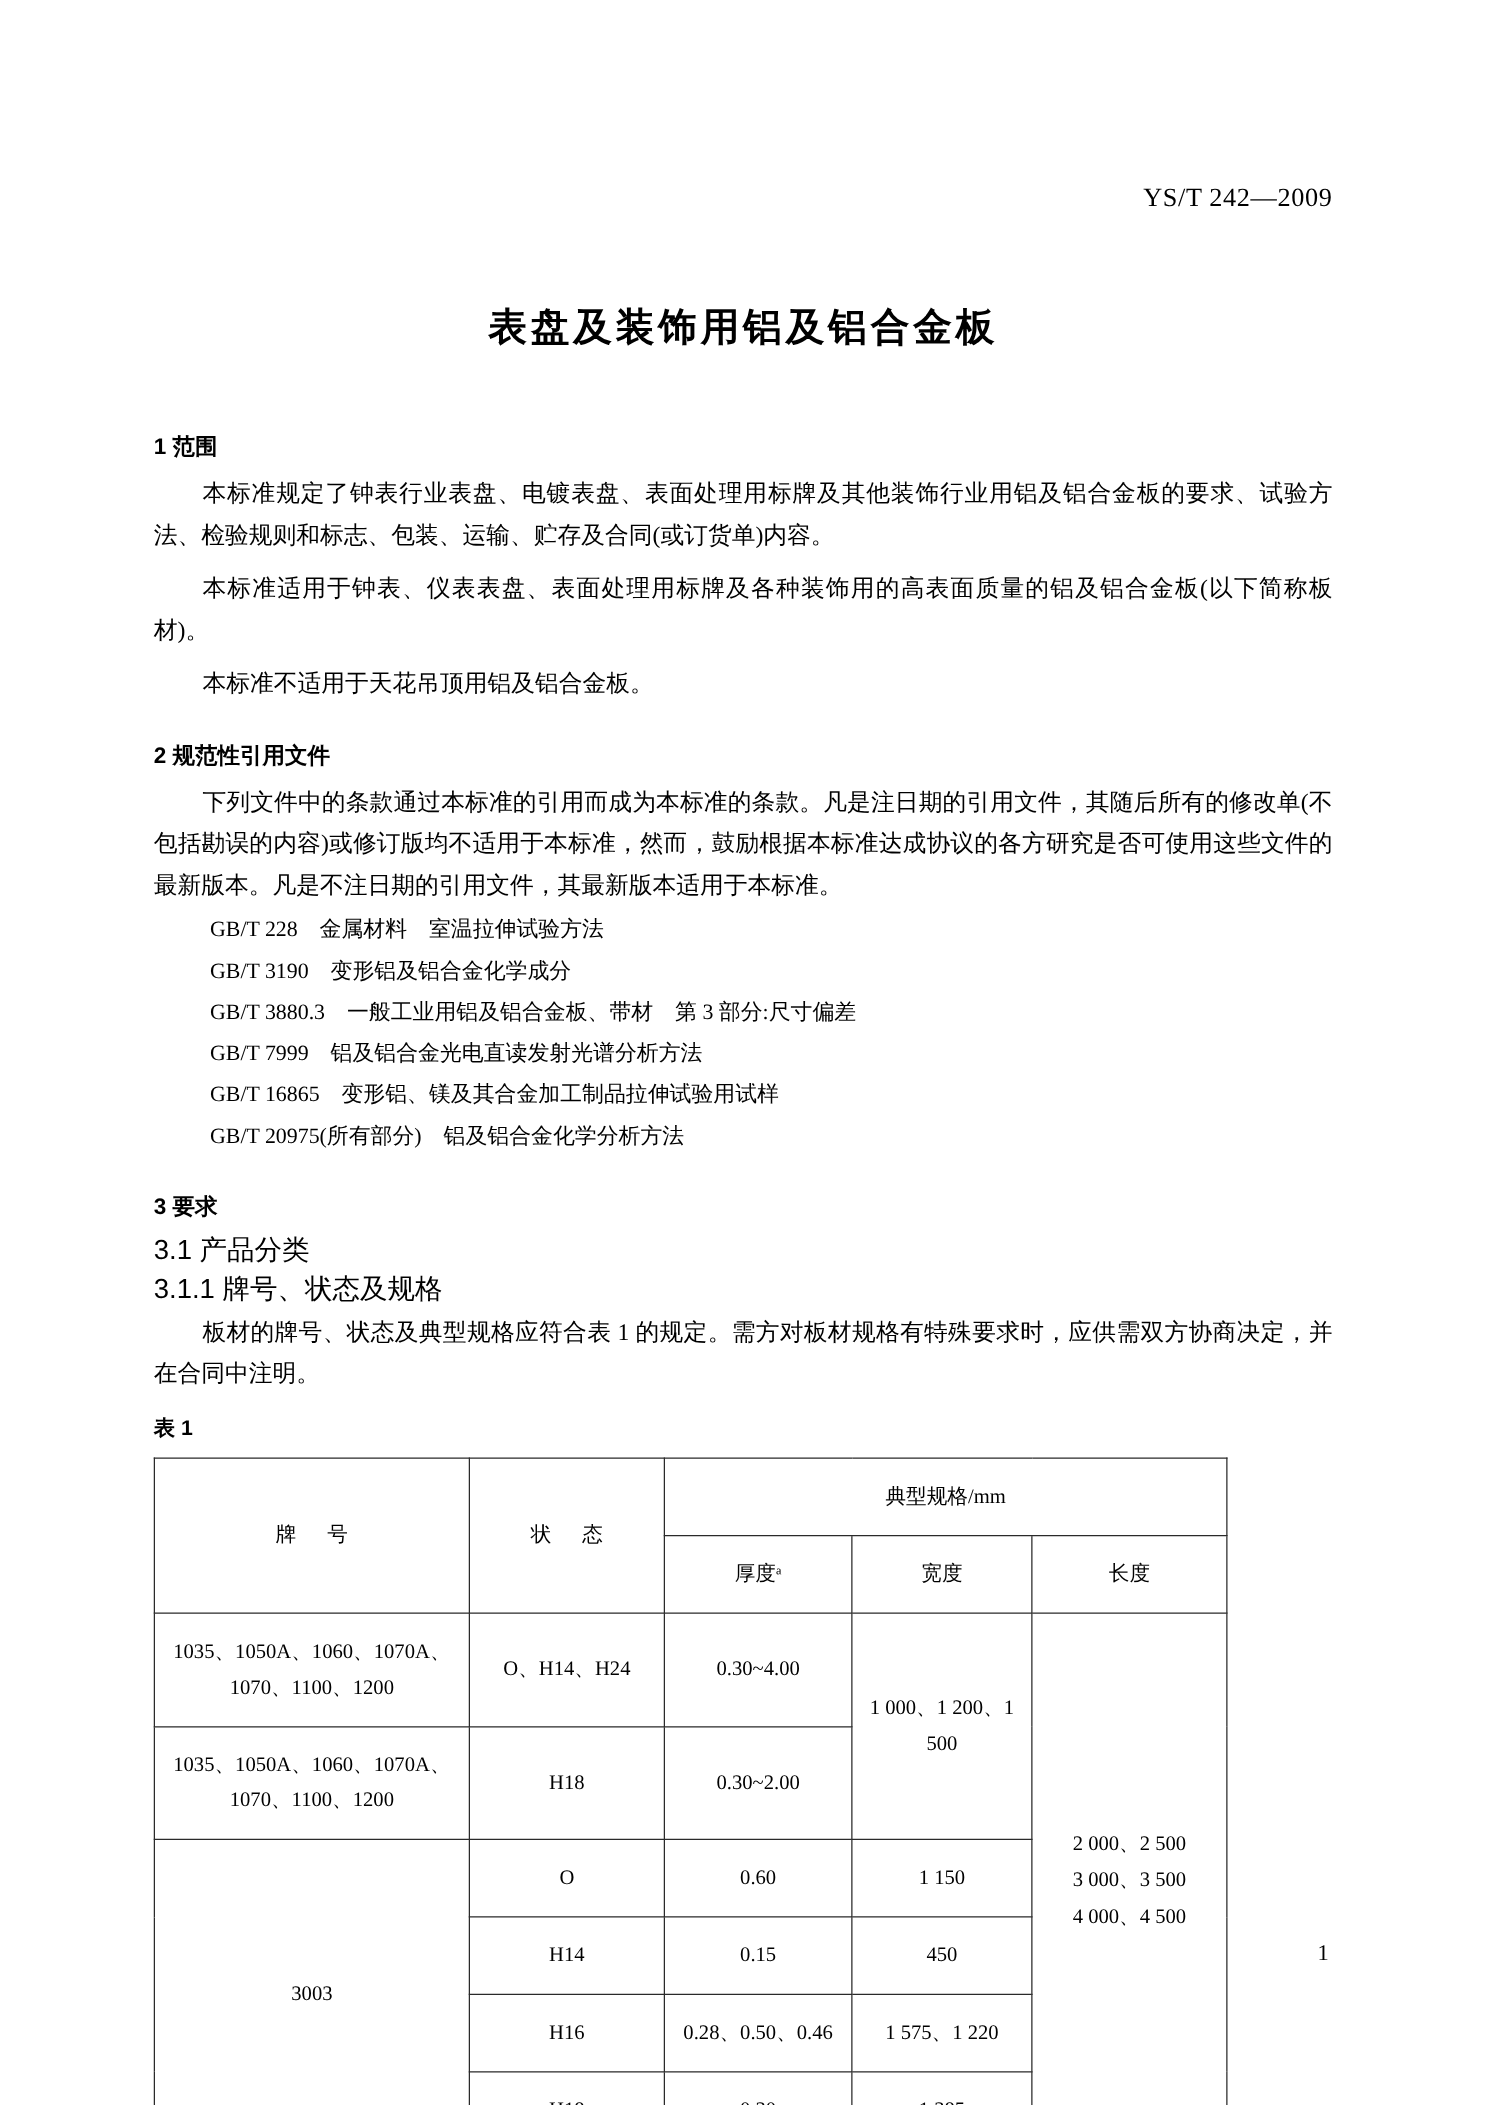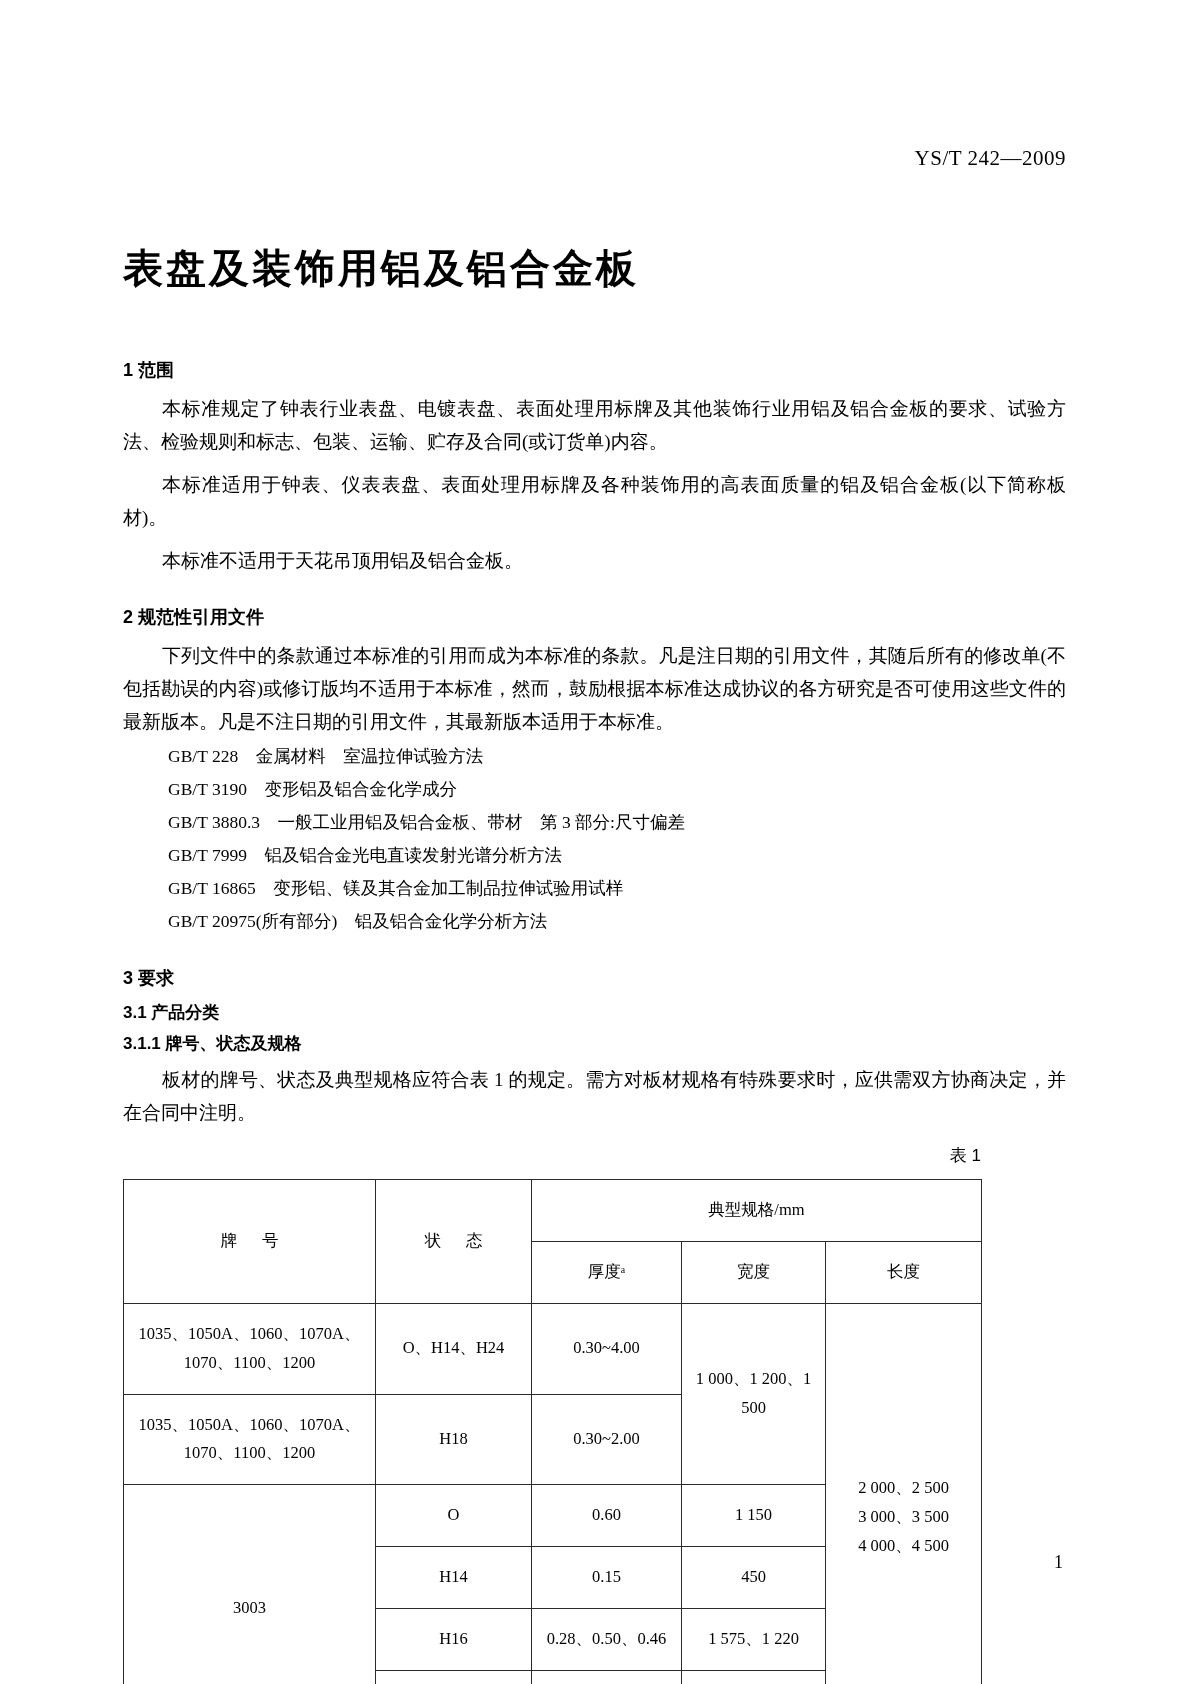--- a/index.html
+++ b/index.html
@@ -22,39 +22,39 @@
 
   .doc-number {
     margin-top:106px;
     text-align:right;
     font-size:21px;
     letter-spacing:0.5px;
   }
 
   .doc-title {
     margin-top:70px;
-    text-align:left;
-    font-size:40px;
+    text-align:center;
+    font-size:31px;
     font-weight:bold;
     font-family:"Liberation Sans","DejaVu Sans",sans-serif;
     letter-spacing:3px;
   }
 
   .sec-h1 {
     font-family:"Liberation Sans","DejaVu Sans",sans-serif;
     font-weight:bold;
     font-size:18px;
     line-height:24px;
     margin-top:28px;
   }
   .sec-h1.first { margin-top:62px; }
   .sec-h2, .sec-h3 {
     font-family:"Liberation Sans","DejaVu Sans",sans-serif;
-    font-weight:bold;
-    font-size:17px;
+    font-weight:normal;
+    font-size:22px;
     line-height:22px;
   }
   .sec-h2 { margin-top:12px; }
   .sec-h3 { margin-top:9px; }
 
   p.body {
     margin-top:10px;
     font-size:19px;
     line-height:33px;
     text-indent:2.05em;
@@ -66,23 +66,23 @@
   .ref-item {
     font-size:17.5px;
     line-height:33px;
     padding-left:45px;
     white-space:pre-wrap;
   }
 
   .table-caption {
     margin-top:16px;
     width:858px;
-    text-align:right;
-    font-family:"Liberation Sans","DejaVu Sans",sans-serif;
-    font-weight:normal;
+    text-align:left;
+    font-family:"Liberation Sans","DejaVu Sans",sans-serif;
+    font-weight:bold;
     font-size:17px;
     line-height:22px;
   }
 
   table.t1 {
     margin-top:12px;
     width:858px;
     border-collapse:collapse;
     table-layout:fixed;
     border-bottom:none;

